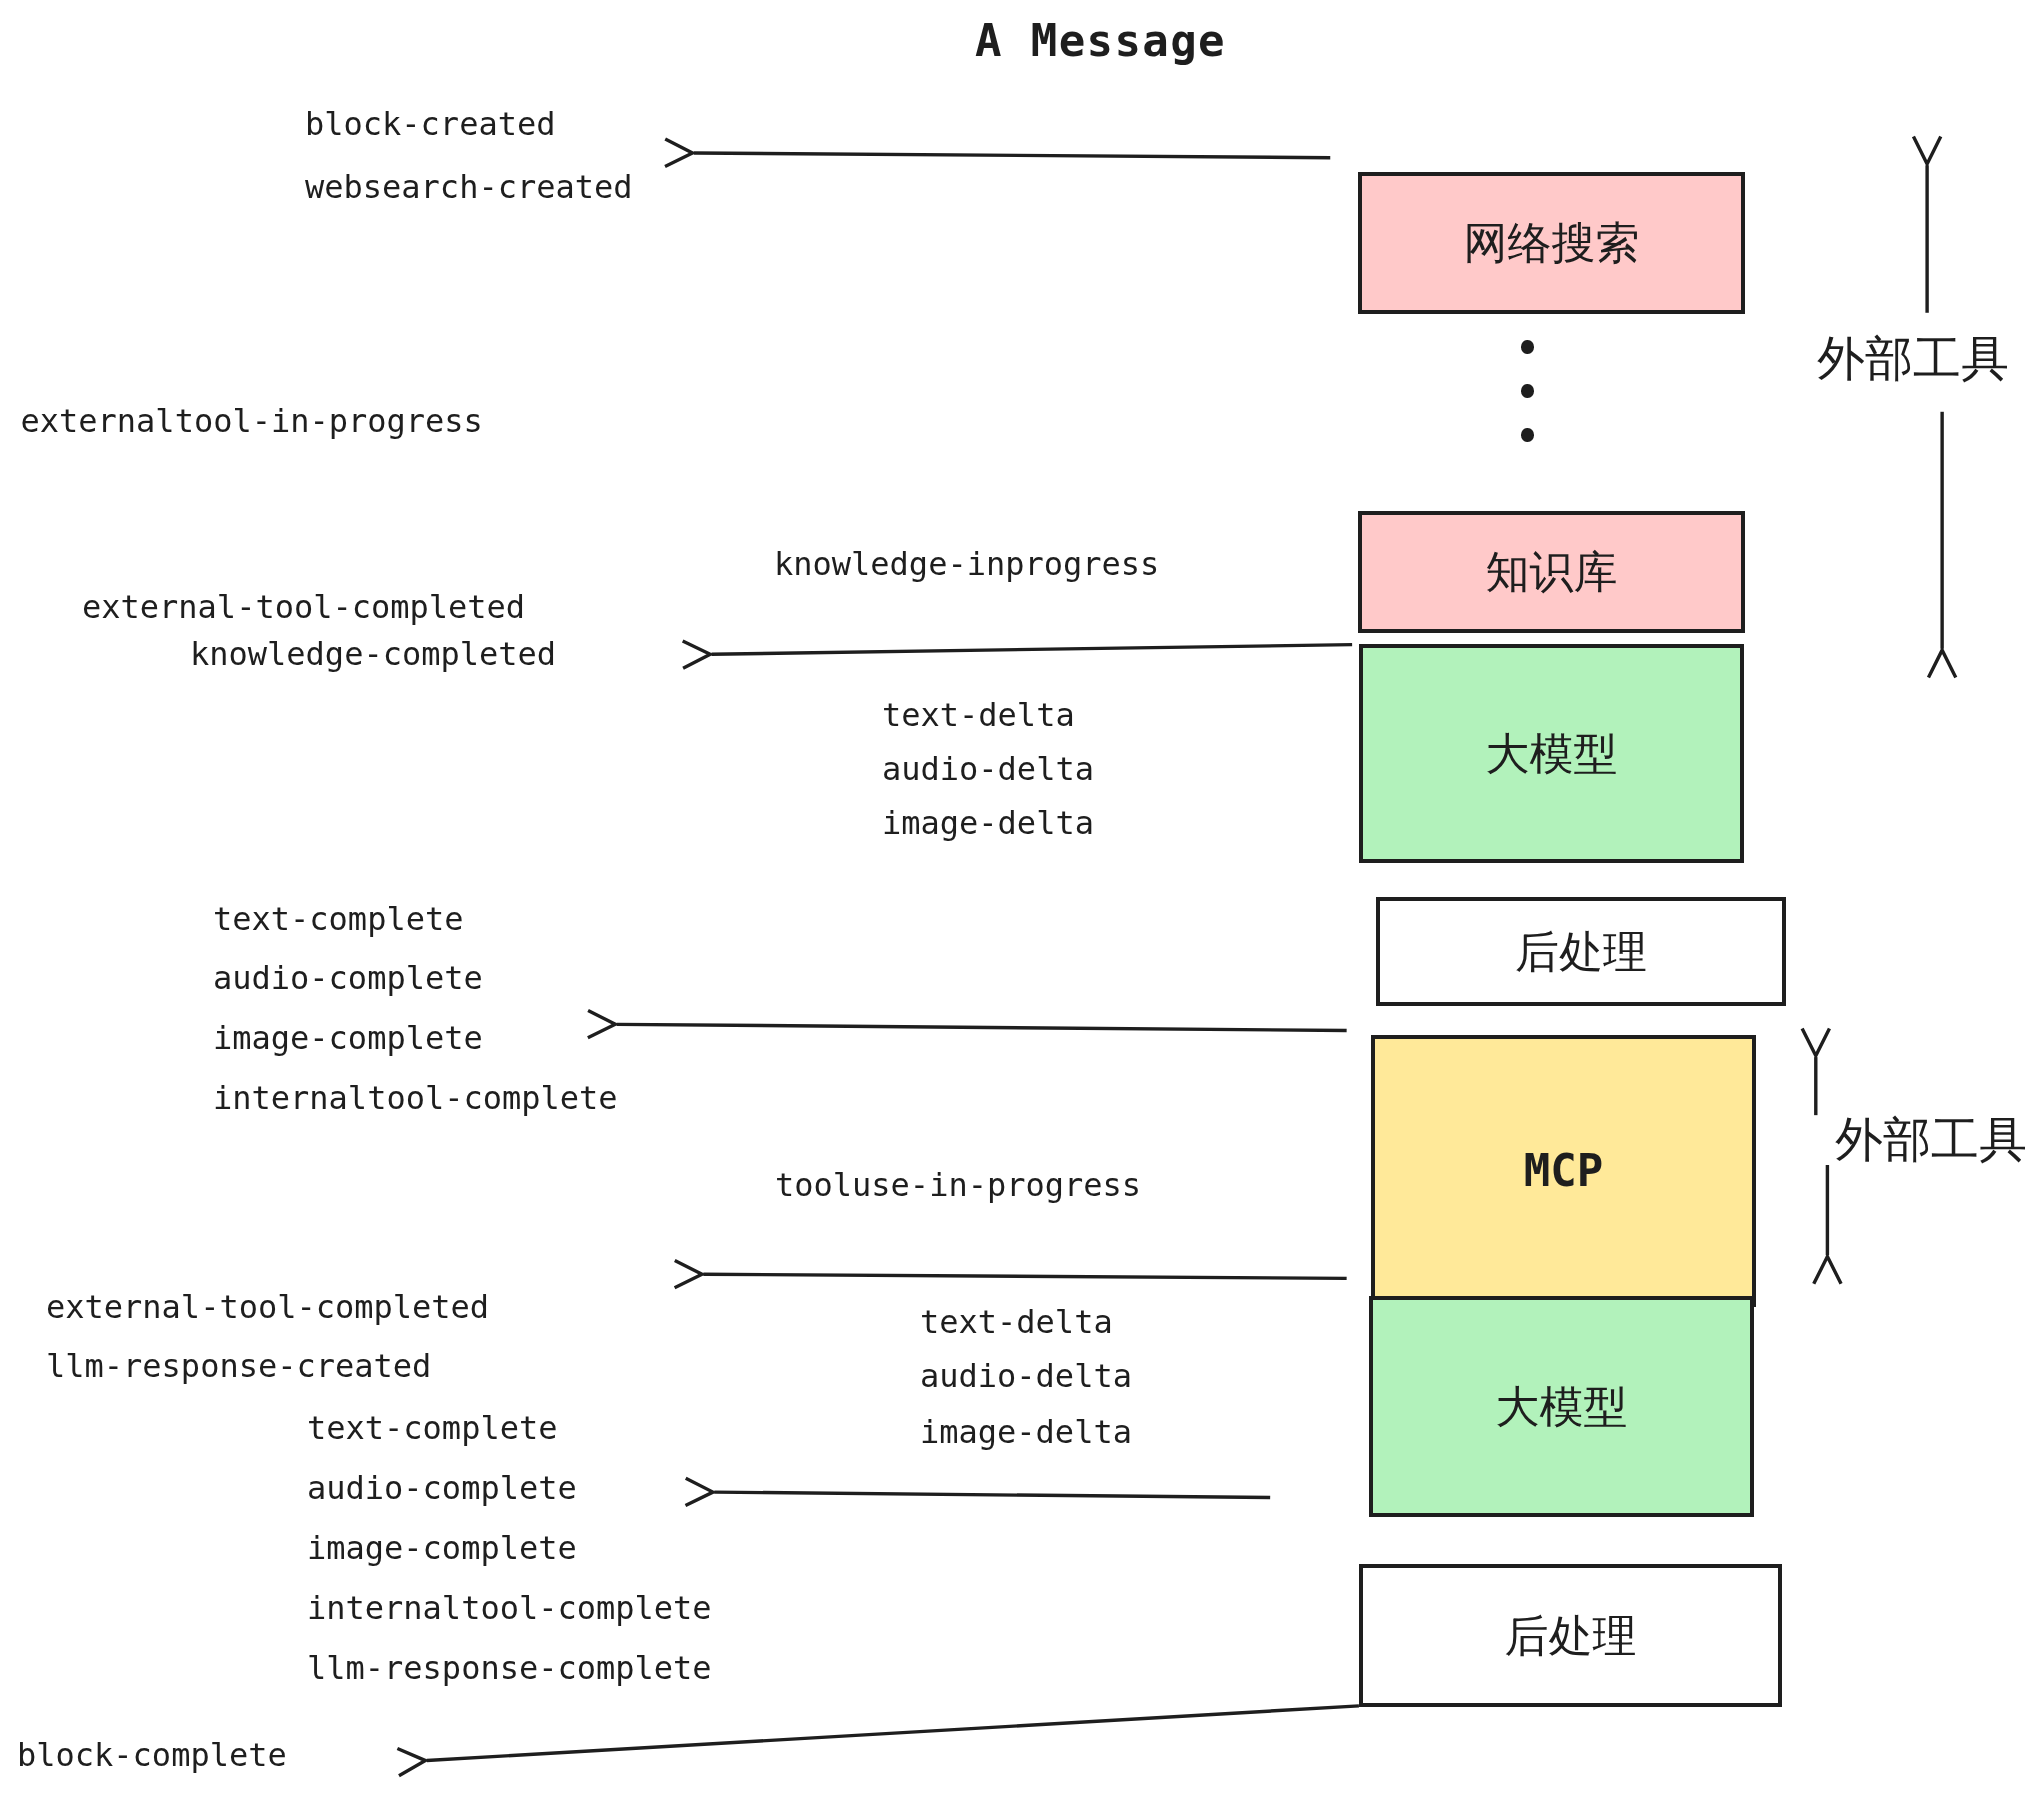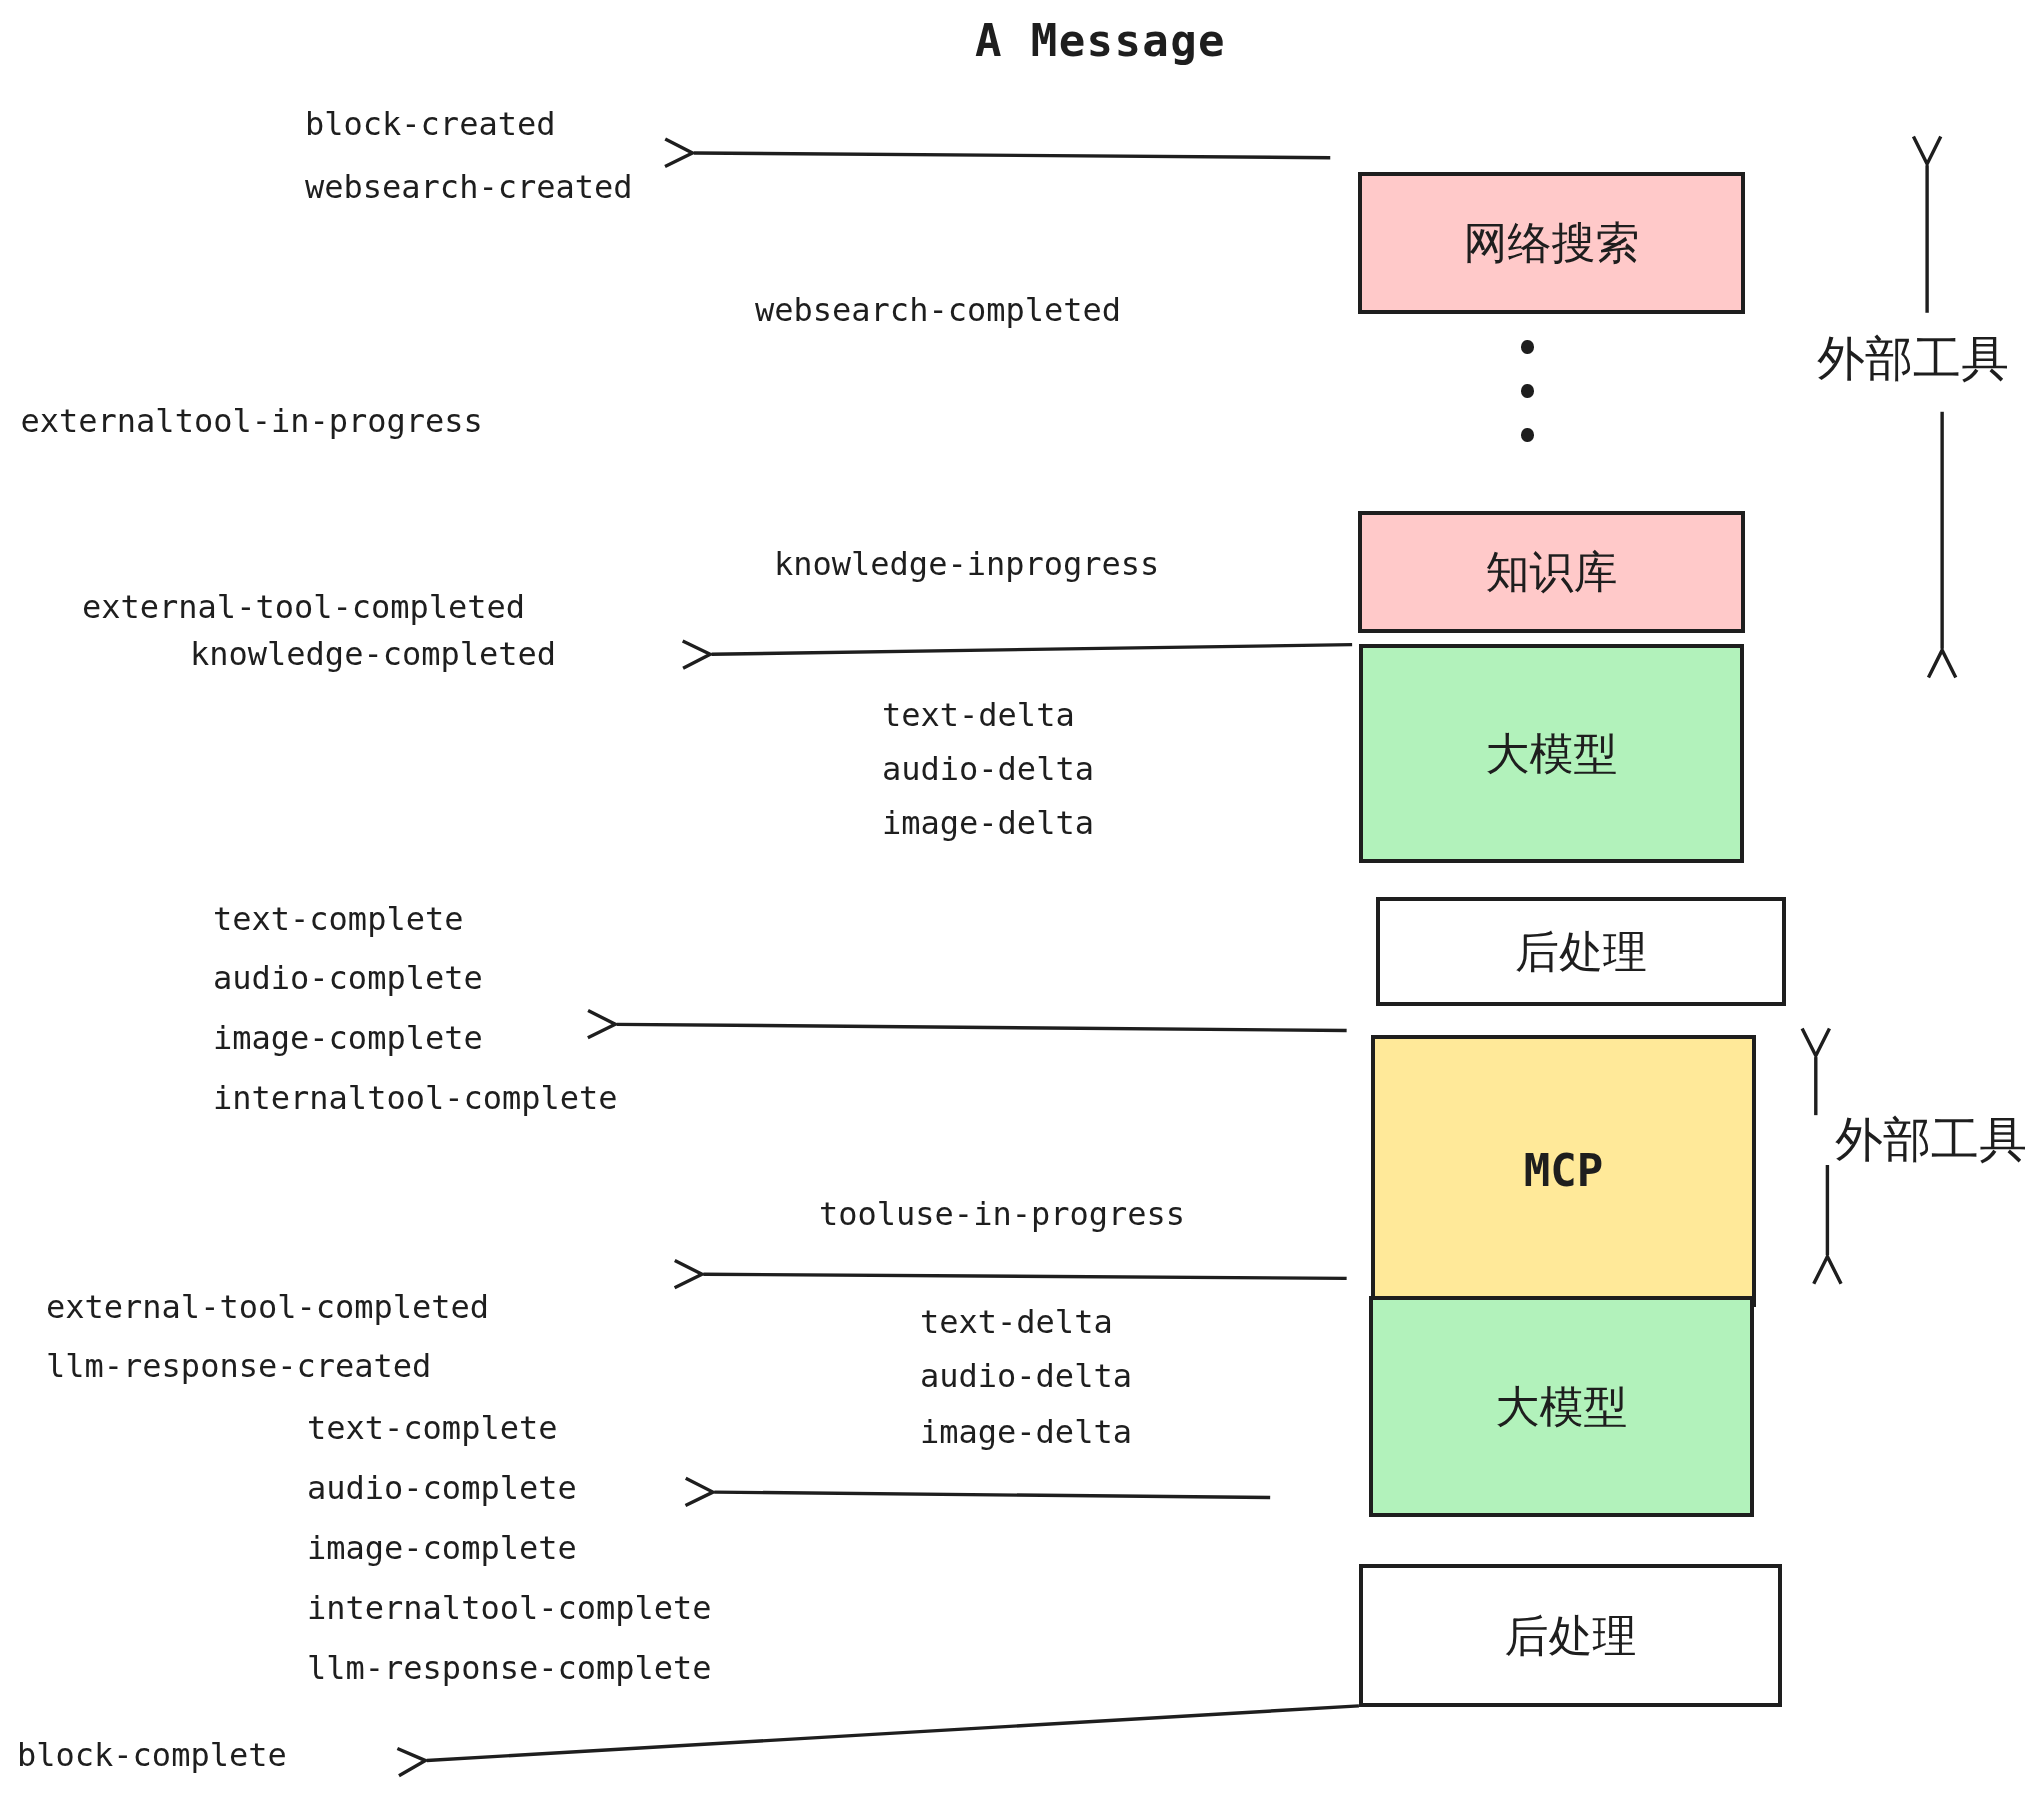--- a/index.html
+++ b/index.html
@@ -83,36 +83,35 @@
 </style>
 </head>
 <body>
 
 <div id="canvas">
 
   <div class="title" style="left:975px; top:19px;">A Message</div>
 
   <div class="evt" style="left:305px; top:102px;">block-created</div>
   <div class="evt" style="left:305px; top:165px;">websearch-created</div>
-  <div class="evt" style="left:755px; top:288px;">websearch-completed</div>
   <div class="evt" style="left:774px; top:542px;">knowledge-inprogress</div>
   <div class="evt" style="left:20.5px; top:399px;">externaltool-in-progress</div>
   <div class="evt" style="left:82px; top:585px;">external-tool-completed</div>
   <div class="evt" style="left:190px; top:632px;">knowledge-completed</div>
 
   <div class="evt" style="left:882px; top:693px;">text-delta</div>
   <div class="evt" style="left:882px; top:747px;">audio-delta</div>
   <div class="evt" style="left:882px; top:801px;">image-delta</div>
 
   <div class="evt" style="left:213px; top:897px;">text-complete</div>
   <div class="evt" style="left:213px; top:956px;">audio-complete</div>
   <div class="evt" style="left:213px; top:1016px;">image-complete</div>
   <div class="evt" style="left:213px; top:1076px;">internaltool-complete</div>
 
-  <div class="evt" style="left:775px; top:1192px;margin-left:44px;">tooluse-in-progress</div>
+  <div class="evt" style="left:775px; top:1163px;">tooluse-in-progress</div>
 
   <div class="evt" style="left:46px; top:1285px;">external-tool-completed</div>
   <div class="evt" style="left:46px; top:1344px;">llm-response-created</div>
 
   <div class="evt" style="left:920px; top:1300px;">text-delta</div>
   <div class="evt" style="left:920px; top:1354px;">audio-delta</div>
   <div class="evt" style="left:920px; top:1410px;">image-delta</div>
 
   <div class="evt" style="left:307px; top:1406px;">text-complete</div>
   <div class="evt" style="left:307px; top:1466px;">audio-complete</div>

